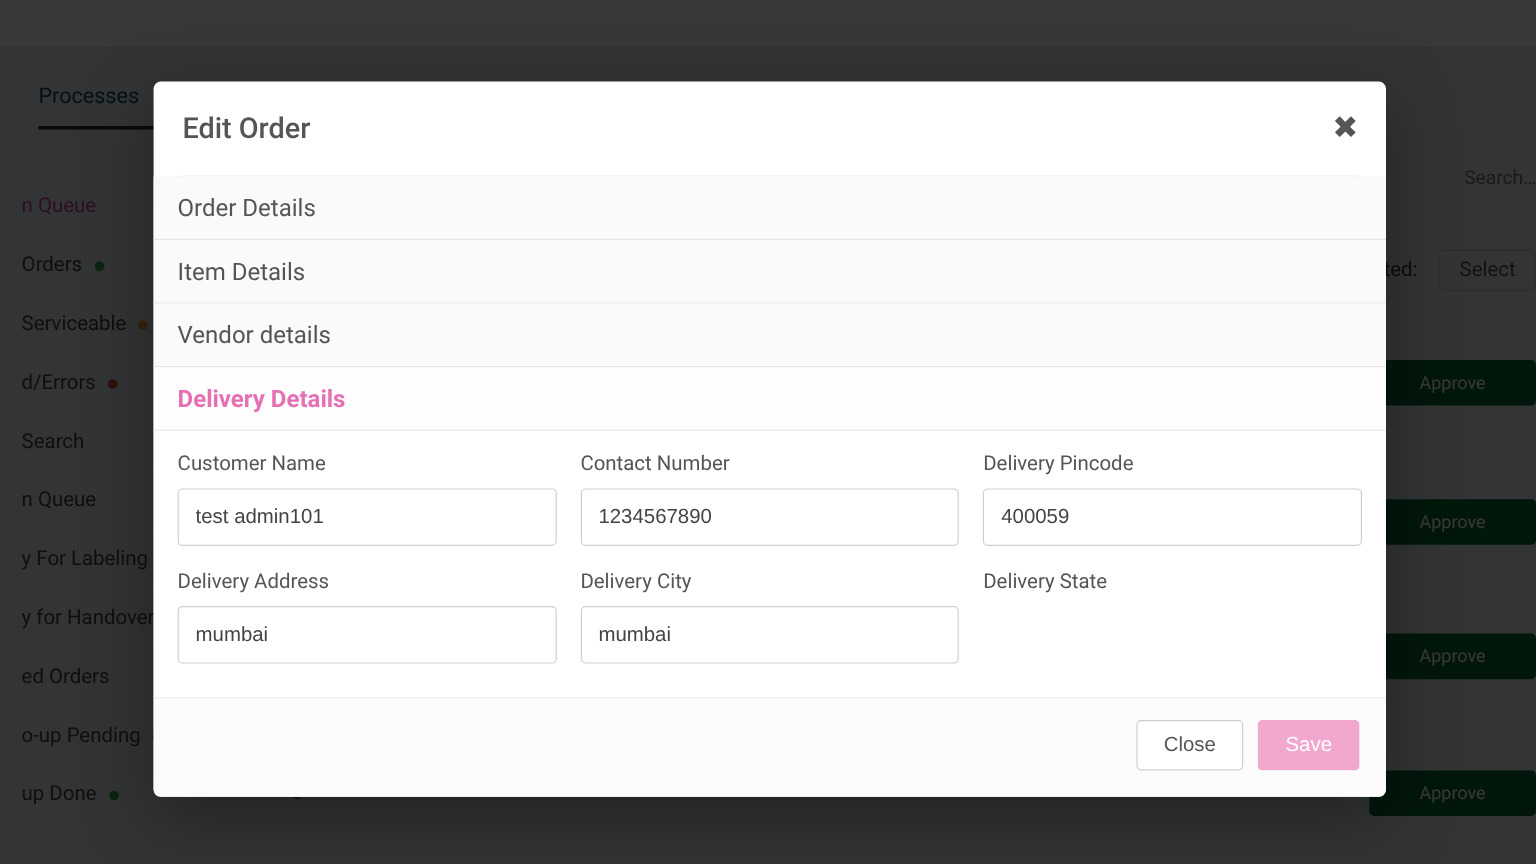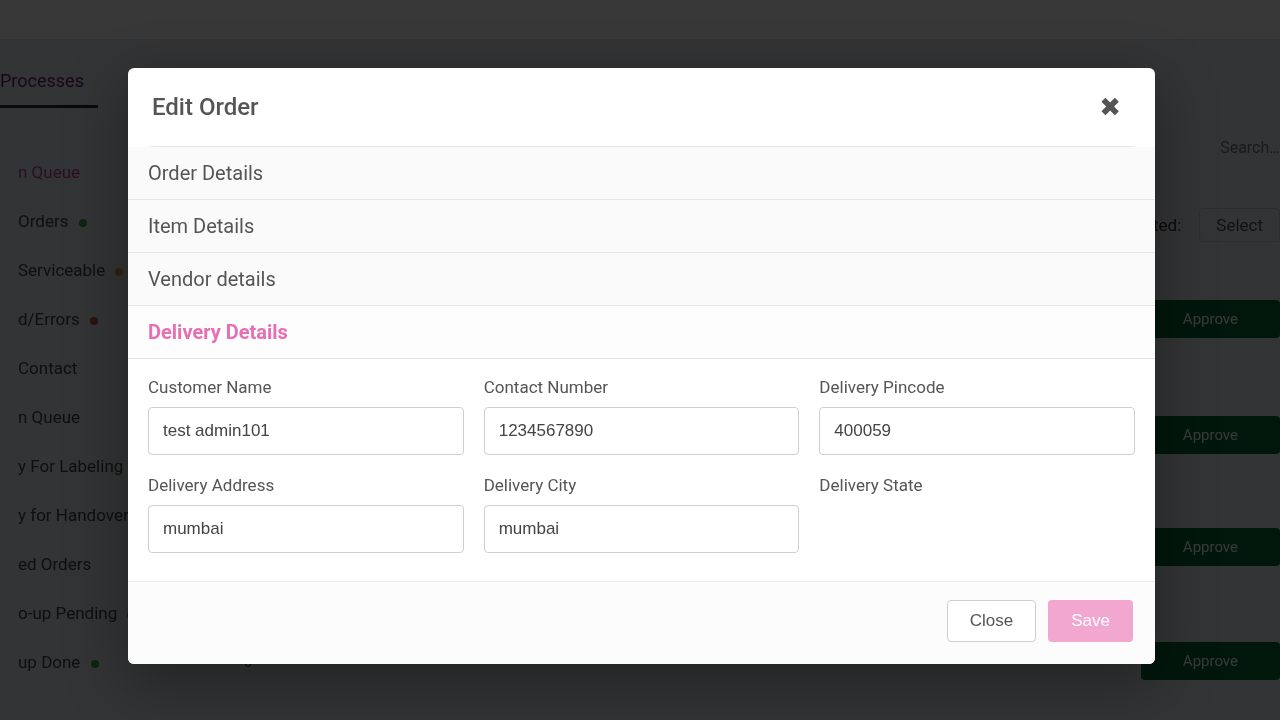--- a/index.html
+++ b/index.html
@@ -3,21 +3,21 @@
 <meta charset="utf-8">
 <style>
   * { box-sizing: border-box; margin: 0; padding: 0; }
   html, body { width: 1280px; height: 720px; overflow: hidden; font-family: -apple-system, BlinkMacSystemFont, "Segoe UI", Roboto, Arial, sans-serif; }
   body { position: relative; background: #e9ecef; }
 
   
   .bg-page { position: absolute; inset: 0; filter: brightness(1); }
   .topbar { height: 40px; background: #fff; border-bottom: 1px solid #e4e4e4; }
   .tab-strip { padding-left: 0px; margin-top: 20px; }
-  .tab-strip .tab { display:inline-block; padding: 10px 14px 14px 0; font-size: 18px; color:#701a75; border-bottom:3px solid #2b2f33; }
+  .tab-strip .tab { display:inline-block; padding: 10px 14px 14px 0; font-size: 18px; color:#0c4a6e; border-bottom:3px solid #2b2f33;margin-left:32px; }
   .main-row { display:flex; }
   .sidebar { width: 280px; padding-top: 40px; }
   .side-item { position: relative; padding: 14px 18px; font-size: 17px; color:#444; display:flex; align-items:center; justify-content:space-between; border-bottom:1px solid #eee; }
   .side-item.active { color:#c74a8f; }
   .dot { width:8px; height:8px; border-radius:50%; display:inline-block; margin-left:6px; }
   .dot.green{background:#3aa34a}.dot.orange{background:#e6a13a}.dot.red{background:#d14a3a}.dot.blue{background:#3a5fd1}
   .badge-count{ font-size:14px; color:#555; padding:2px 10px; }
   .content { flex:1; padding: 30px 40px 0 60px; position:relative; }
   .search-ghost{ position:absolute; right:0; top:30px; font-size:16px; color:#777;}
   .filter-ghost{ position:absolute; right:0; top:100px; font-size:17px; color:#333; display:flex; align-items:center; gap:18px;}
@@ -28,21 +28,21 @@
   .order-meta{ font-size:14px; color:#7a7a7a; }
   .order-title{ font-size:24px; color:#222; margin-top:6px;}
   .status-new{ position:absolute; left:702px; top:535px; color:#35a24a; font-size:16px;}
   .status-new::before{content:"● "; color:#35a24a;}
 
   
   .overlay { position:absolute; inset:0; background:rgba(0,0,0,0.78); }
 
   
   .modal { position:absolute; left:128px; top:68px; width:1027px; background:#fff; border-radius:6px; box-shadow:0 18px 60px rgba(0,0,0,0.35); }
-  .modal-header { display:flex; align-items:center; justify-content:space-between; padding:22px 28px 22px 24px; }
+  .modal-header { display:flex; align-items:center; justify-content:space-between; padding:22px 17px 22px 24px; }
   .modal-title { font-size:24px; font-weight:500; color:#555; }
   .modal-close { font-size:26px; color:#555; cursor:pointer; line-height:1; padding:4px 6px; }
 
   .acc-list { border-top:1px solid #e5e5e5;border-radius:27px; }
   .acc-item { padding:14px 20px; font-size:20px; color:#555; border-bottom:1px solid #e5e5e5; background:#fafafa; cursor:pointer;}
   .acc-item.active { color:#e76fb3; font-weight:700; background:#fdfdfd; border-bottom:1px solid #e5e5e5;}
 
   .acc-body { padding:18px 20px 28px 20px; background:#fff; border-bottom:1px solid #e9e9e9;}
   .form-row { display:flex; gap:20px; margin-bottom:20px;}
   .form-col { flex:1; display:flex; flex-direction:column;}
@@ -72,21 +72,21 @@
       <div class="side-item">
         <span><span>Orders</span> <span class="dot green"></span></span>
       </div>
       <div class="side-item">
         <span><span>Serviceable</span> <span class="dot orange"></span></span>
       </div>
       <div class="side-item">
         <span><span>d/Errors</span> <span class="dot red"></span></span>
       </div>
       <div class="side-item">
-        <span>Contact</span>
+        <span>Search</span>
       </div>
       <div class="side-item">
         <span>n Queue</span>
       </div>
       <div class="side-item">
         <span><span>y For Labeling</span> <span class="dot red"></span></span>
       </div>
       <div class="side-item">
         <span><span>y for Handover</span> <span class="dot blue"></span></span>
       </div>

